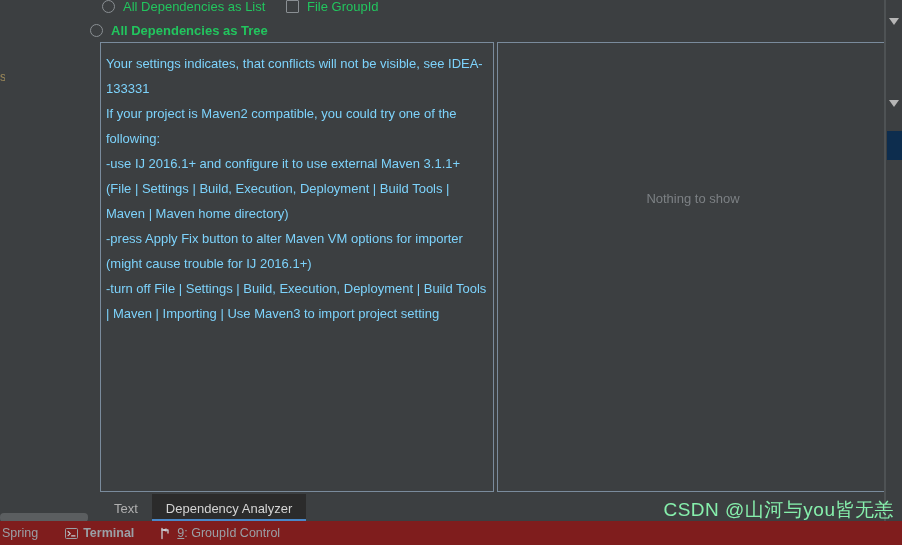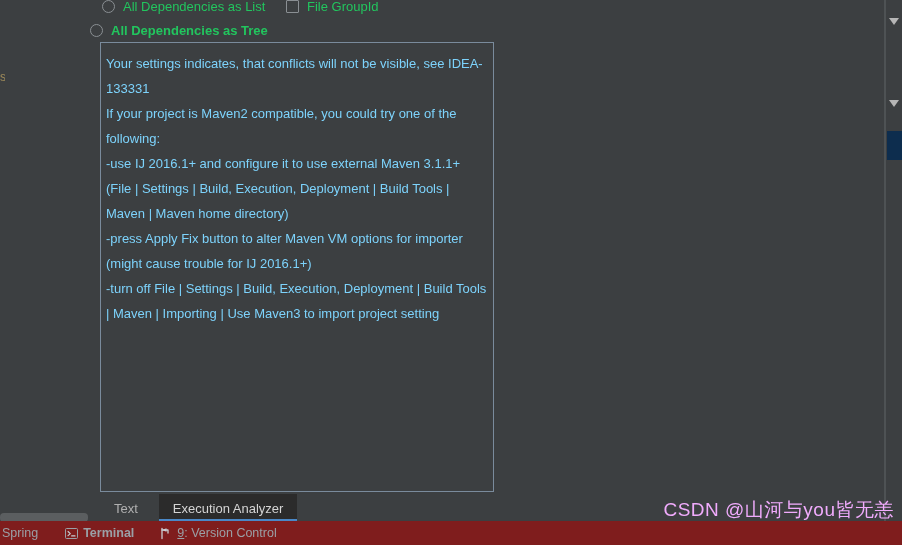--- a/index.html
+++ b/index.html
@@ -94,21 +94,20 @@
     color: #7c8084;
   }
 
   
   .tabstrip {
     position: absolute;
     left: 100px; top: 494px;
     height: 28px;
     display: flex;
     align-items: stretch;
-    gap: 7px;
   }
   .tab {
     position: relative;
     display: flex;
     align-items: center;
     padding: 0 14px;
     font-size: 13px;
     color: #b0b0b0;
     background: transparent;
     white-space: nowrap;
@@ -208,21 +207,21 @@
     overflow: hidden;
     width: 5px;
     white-space: nowrap;
   }
 
   
   .watermark {
     position: absolute;
     right: 8px; bottom: 22px;
     font-size: 19px;
-    color: #f0abfc;
+    color: #86efac;
     white-space: nowrap;
     letter-spacing: 0.5px;
   }
 </style>
 </head>
 <body>
 
 <div id="app">
 
   <div class="left-fragment">s</div>
@@ -247,27 +246,30 @@
   </div>
 
   <div class="panel panel-left">
     <div class="warning-text">Your settings indicates, that conflicts will not be visible, see IDEA-133331
 If your project is Maven2 compatible, you could try one of the following:
 -use IJ 2016.1+ and configure it to use external Maven 3.1.1+ (File | Settings | Build, Execution, Deployment | Build Tools | Maven | Maven home directory)
 -press Apply Fix button to alter Maven VM options for importer (might cause trouble for IJ 2016.1+)
 -turn off File | Settings | Build, Execution, Deployment | Build Tools | Maven | Importing | Use Maven3 to import project setting</div>
   </div>
 
+  <div class="panel panel-right">
+    <div class="nothing-to-show">Nothing to show</div>
+  </div>
 
   <div class="tabstrip">
     <div class="tab">
       <span>Text</span>
     </div>
     <div class="tab active">
-      <span>Execution Analyzer</span>
+      <span>Dependency Analyzer</span>
     </div>
   </div>
 
   <div class="hscroll-track">
     <div class="hscroll-thumb"></div>
   </div>
 
   <div class="right-divider"></div>
   <div class="gutter">
     <div class="gutter-tri t1"></div>
@@ -294,21 +296,21 @@
 
     <div class="status-item" style="margin-left:24px;">
       <span class="si-icon">
         <svg width="13" height="13" viewBox="0 0 13 13">
           <line x1="3" y1="1.5" x2="3" y2="11.5" stroke="#c9ced3" stroke-width="1.3" stroke-linecap="round"></line>
           <path d="M3 3 L9 3 L9 6" fill="none" stroke="#c9ced3" stroke-width="1.3" stroke-linecap="round" stroke-linejoin="round"></path>
           <path d="M3 3 L7.5 1.3 L7.5 4.7 Z" fill="#c9ced3"></path>
         </svg>
       </span>
       <span class="si-label">
-        <span class="underline-first">9</span><span>: Version Control</span>
+        <span class="underline-first">9</span><span>: GroupId Control</span>
       </span>
     </div>
 
   </div>
 
   <div class="watermark">CSDN @山河与you皆无恙</div>
 
 </div>
 
 </body></html>

